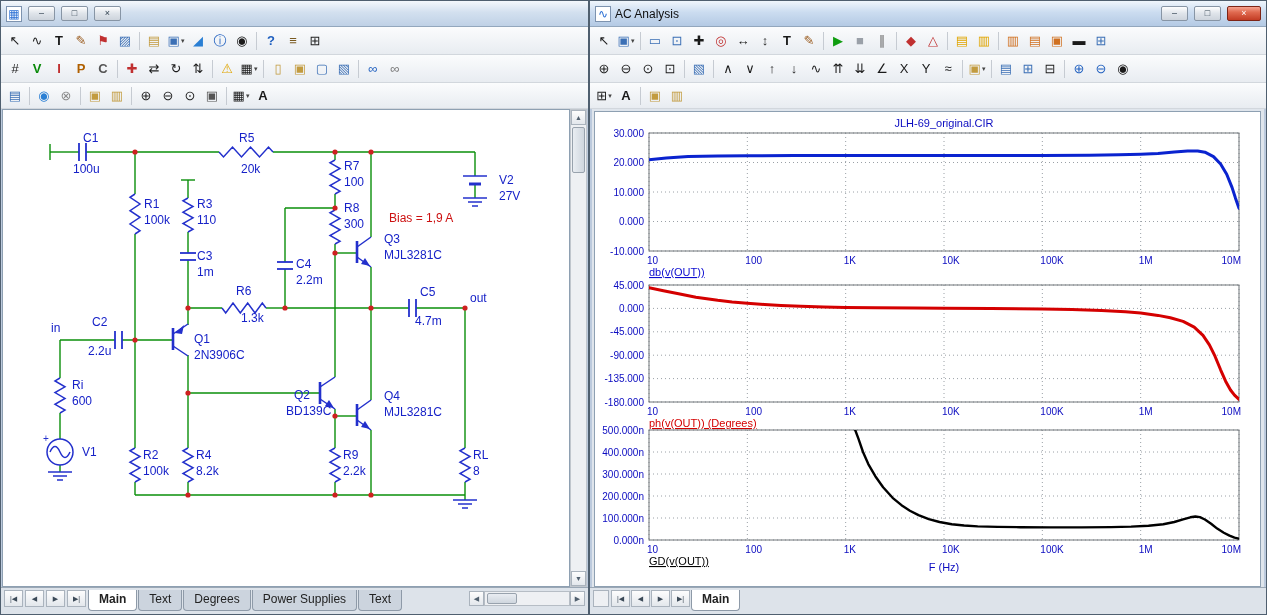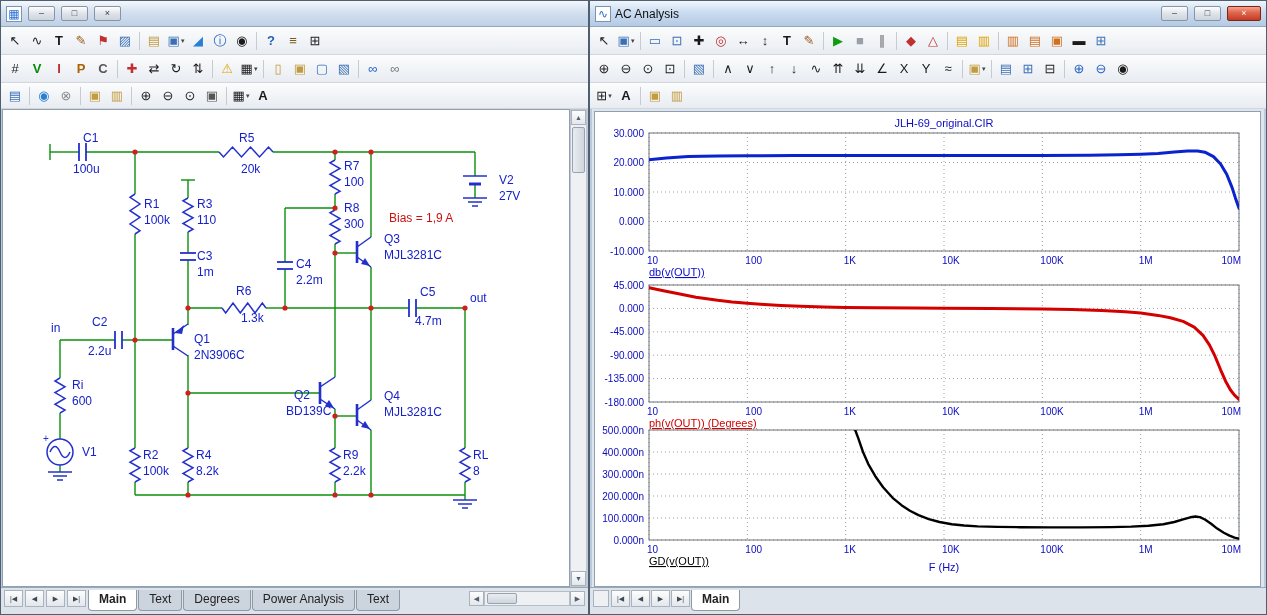--- a/index.html
+++ b/index.html
@@ -368,21 +368,21 @@
     </div>
     <div class="tabbar">
       <div class="navbtn">|◀</div>
       <div class="navbtn">◀</div>
       <div class="navbtn">▶</div>
       <div class="navbtn">▶|</div>
       <div id="ltab-strip" style="display:flex;gap:1px;">
           <div class="tab active">Main</div>
           <div class="tab">Text</div>
           <div class="tab">Degrees</div>
-          <div class="tab">Power Analysis</div>
+          <div class="tab">Power Supplies</div>
           <div class="tab">Text</div>
         </div>
       <div class="hscroll">
         <div class="sbtn">◀</div>
         <div class="htrack">
             <div class="hthumb"></div>
           </div>
         <div class="sbtn">▶</div>
       </div>
     </div>

